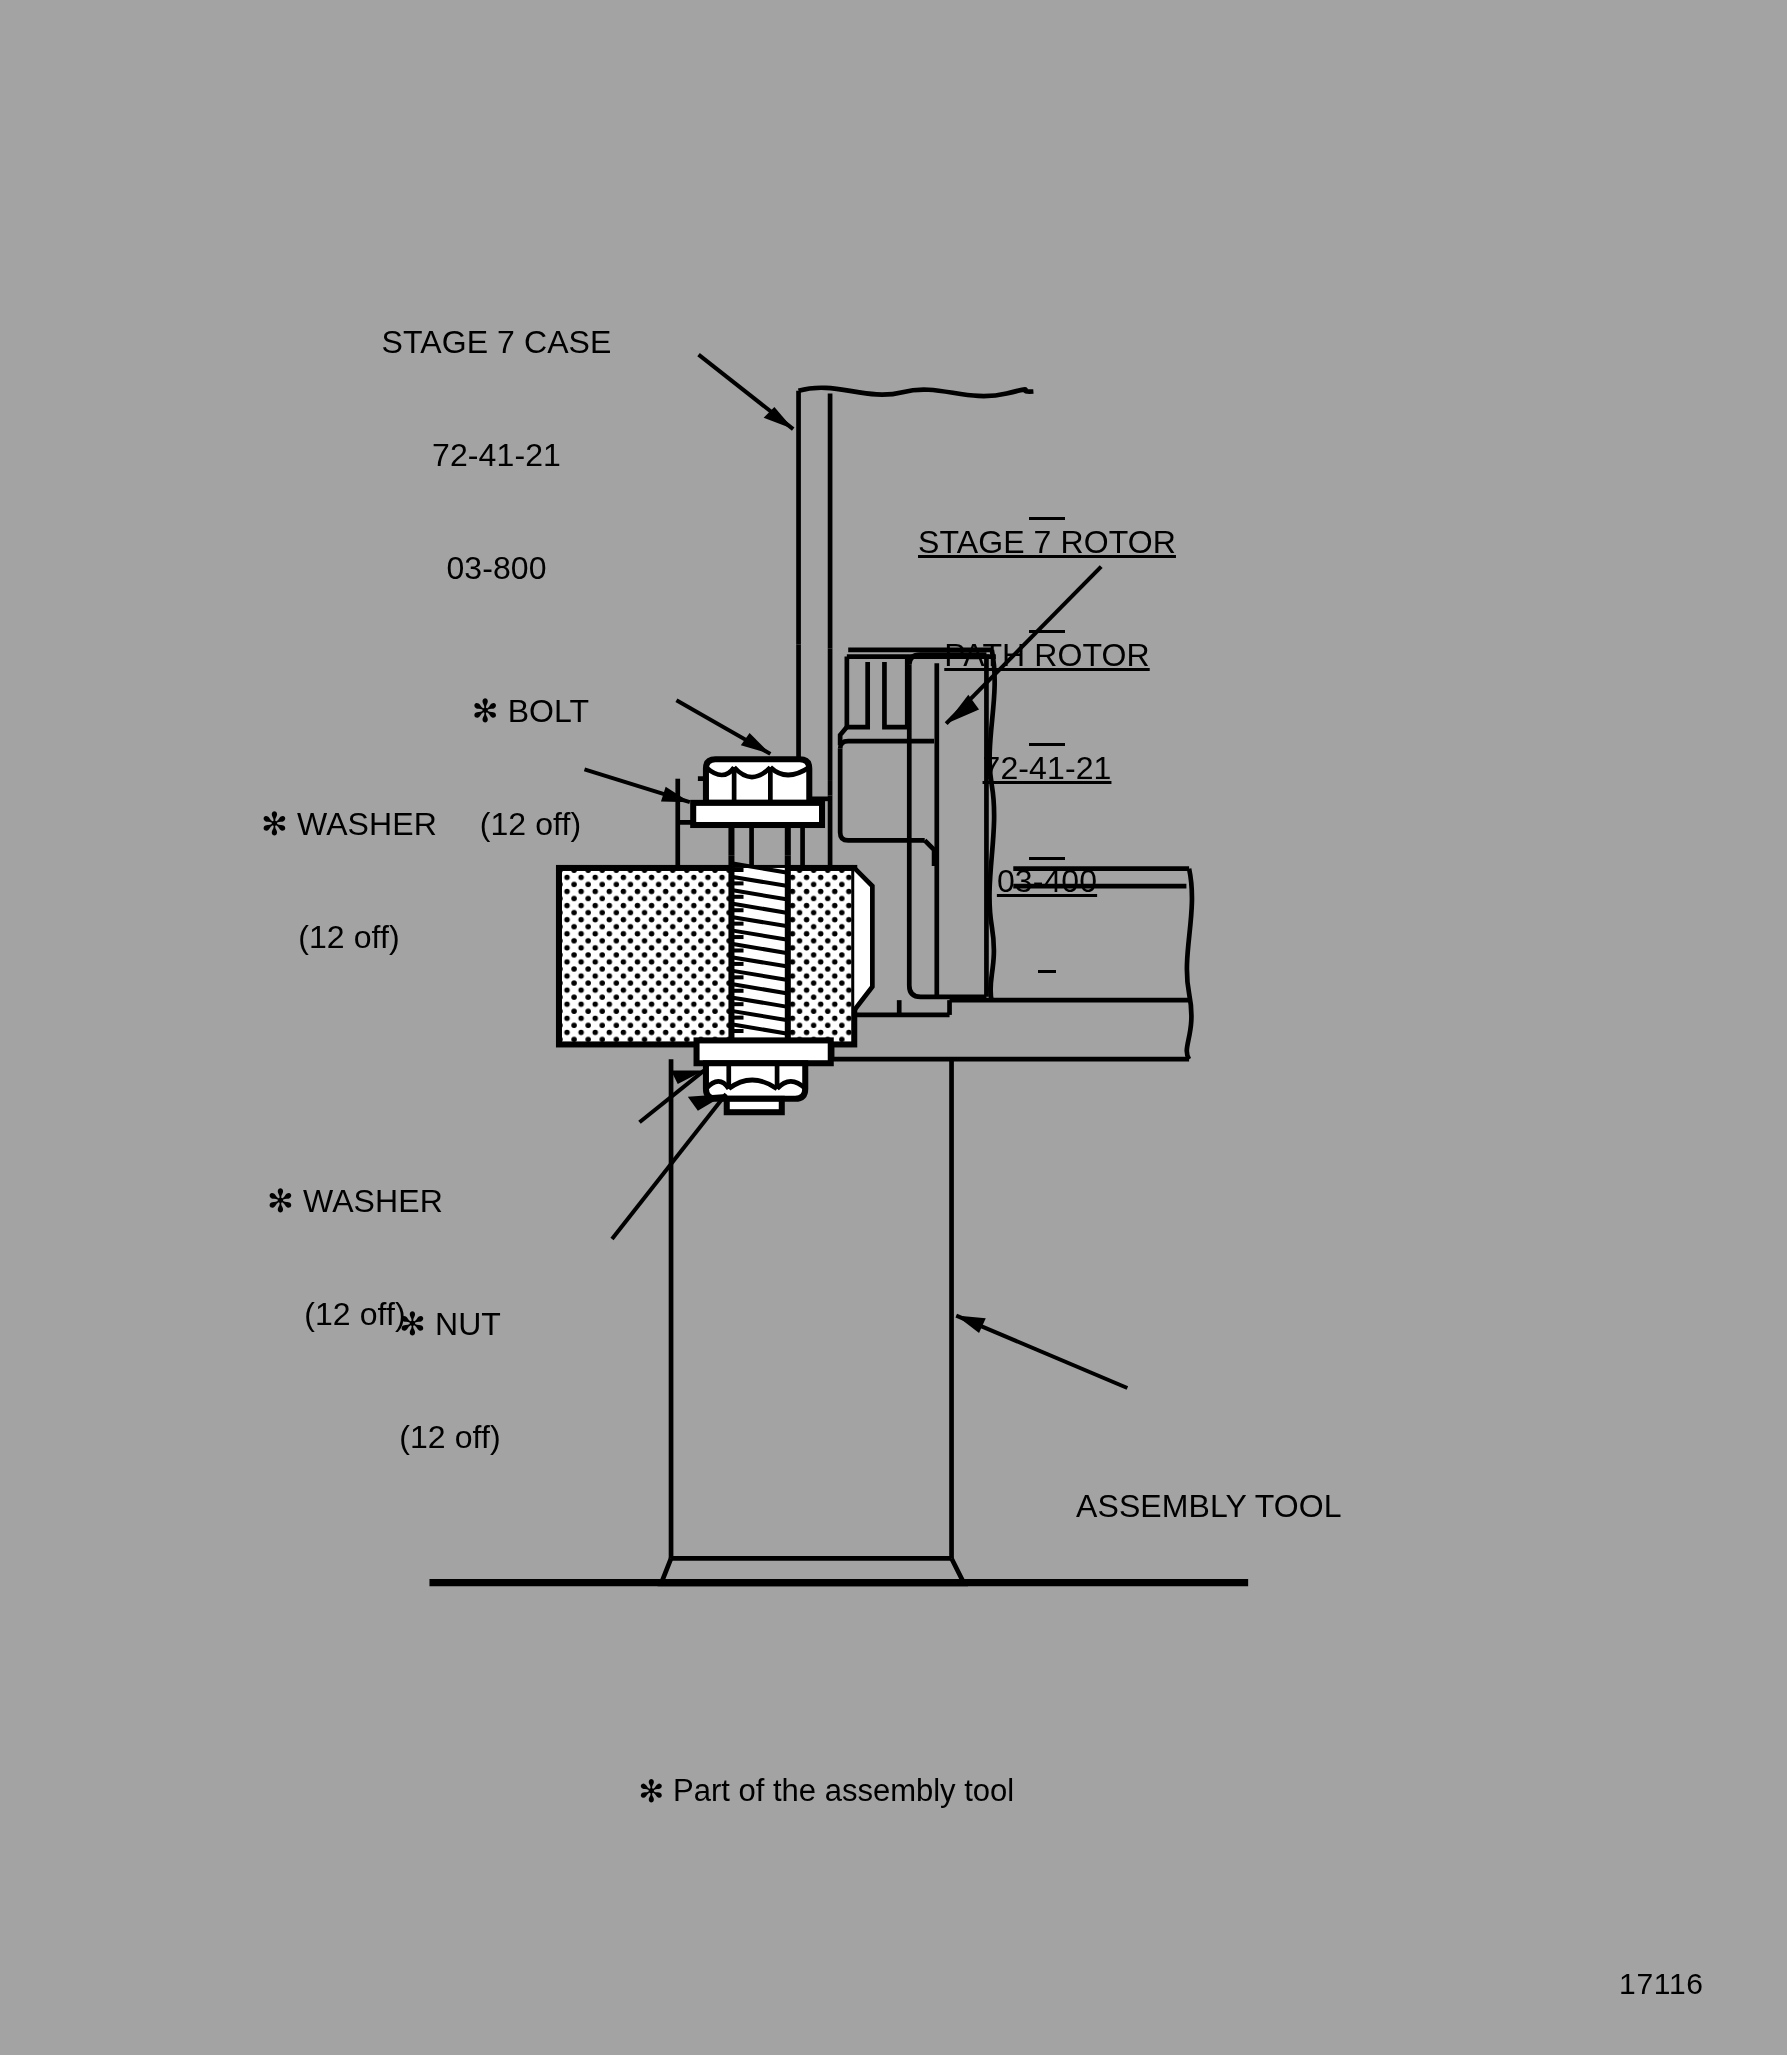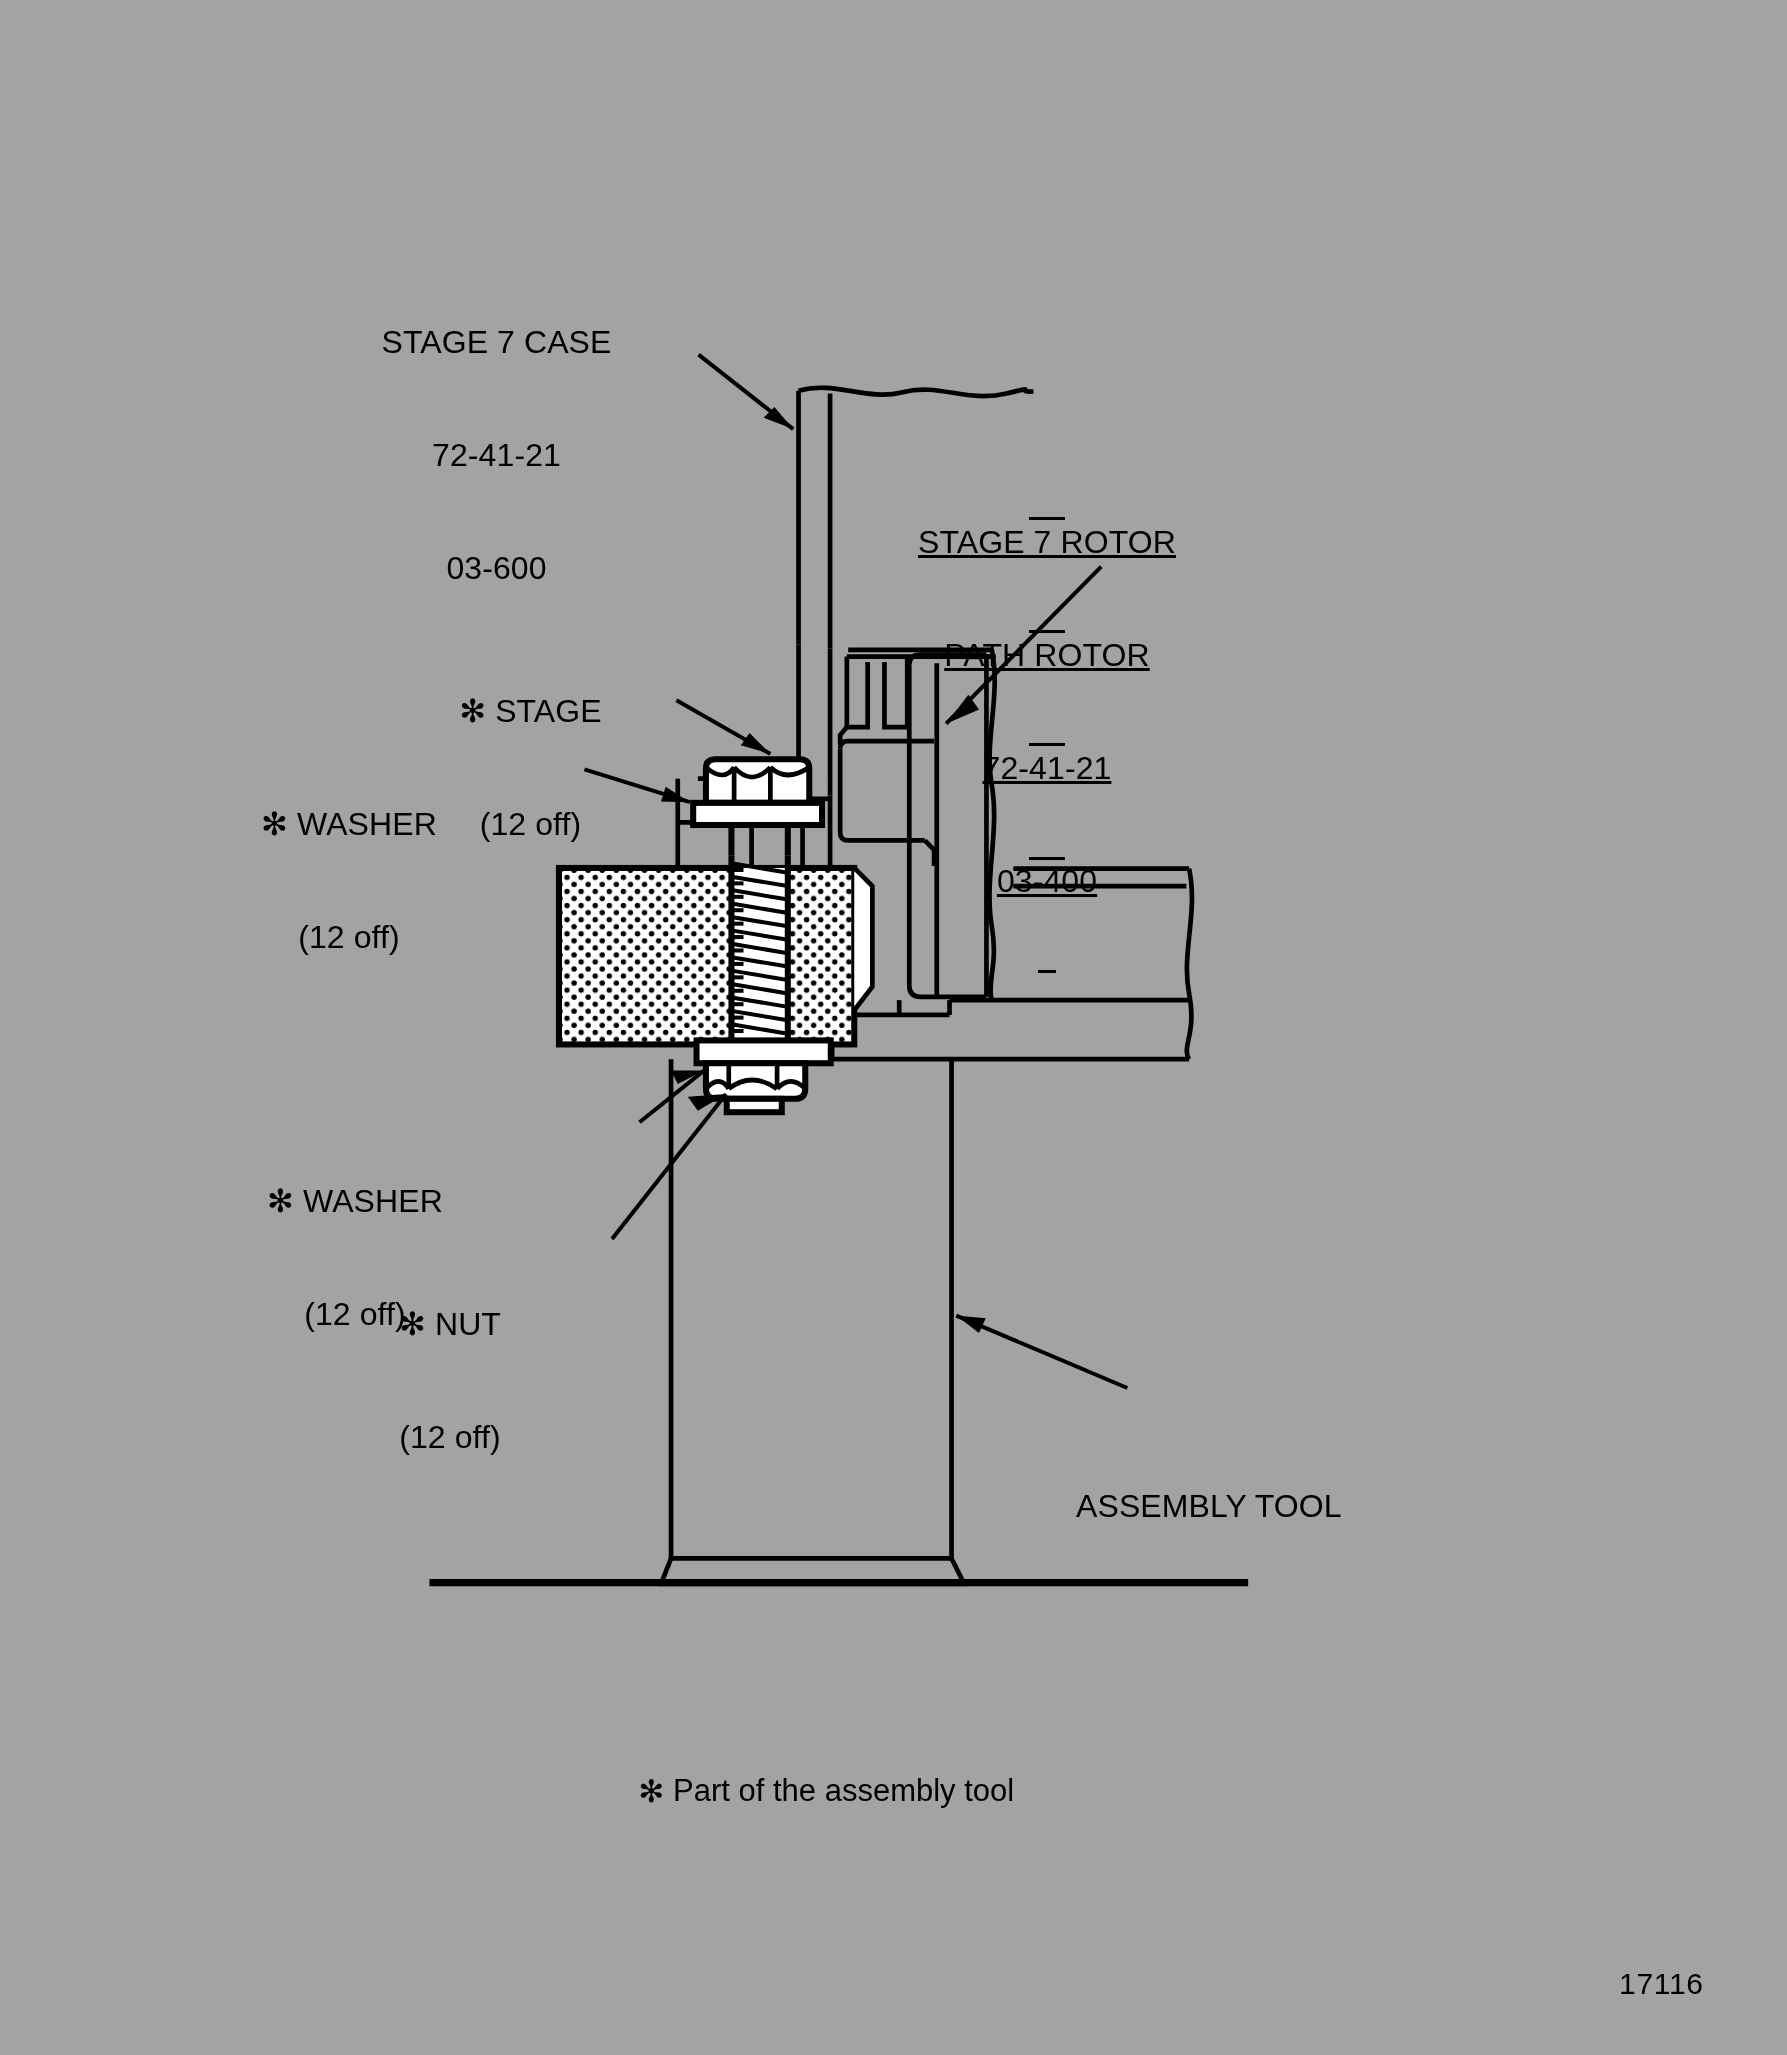--- a/index.html
+++ b/index.html
@@ -261,32 +261,32 @@
         <path d="M1680 2068 L1425 1960"></path>
         <polygon points="1425,1960 1469,1964 1459,1986" fill="#000000" stroke="none"></polygon>
       </g>
 
     </g>
   </svg>
 
   <div class="label center" style="left:349px; top:248px; width:295px;">
     <span class="lbl-line">STAGE 7 CASE</span>
     <span class="lbl-line">72-41-21</span>
-    <span class="lbl-line">03-600</span>
+    <span class="lbl-line">03-800</span>
   </div>
 
   <div class="label center" style="left:879px; top:448px; width:336px;text-decoration:underline;">
     <span class="lbl-line">STAGE 7 ROTOR</span>
     <span class="lbl-line">PATH ROTOR</span>
     <span class="lbl-line">72-41-21</span>
     <span class="lbl-line">03-400</span>
   </div>
 
   <div class="label center" style="left:403px; top:617px; width:255px;">
-    <span class="lbl-line">✻ STAGE</span>
+    <span class="lbl-line">✻ BOLT</span>
     <span class="lbl-line">(12 off)</span>
   </div>
 
   <div class="label center" style="left:215px; top:730px; width:268px;">
     <span class="lbl-line">✻ WASHER</span>
     <span class="lbl-line">(12 off)</span>
   </div>
 
   <div class="label center" style="left:221px; top:1107px; width:268px;">
     <span class="lbl-line">✻ WASHER</span>

